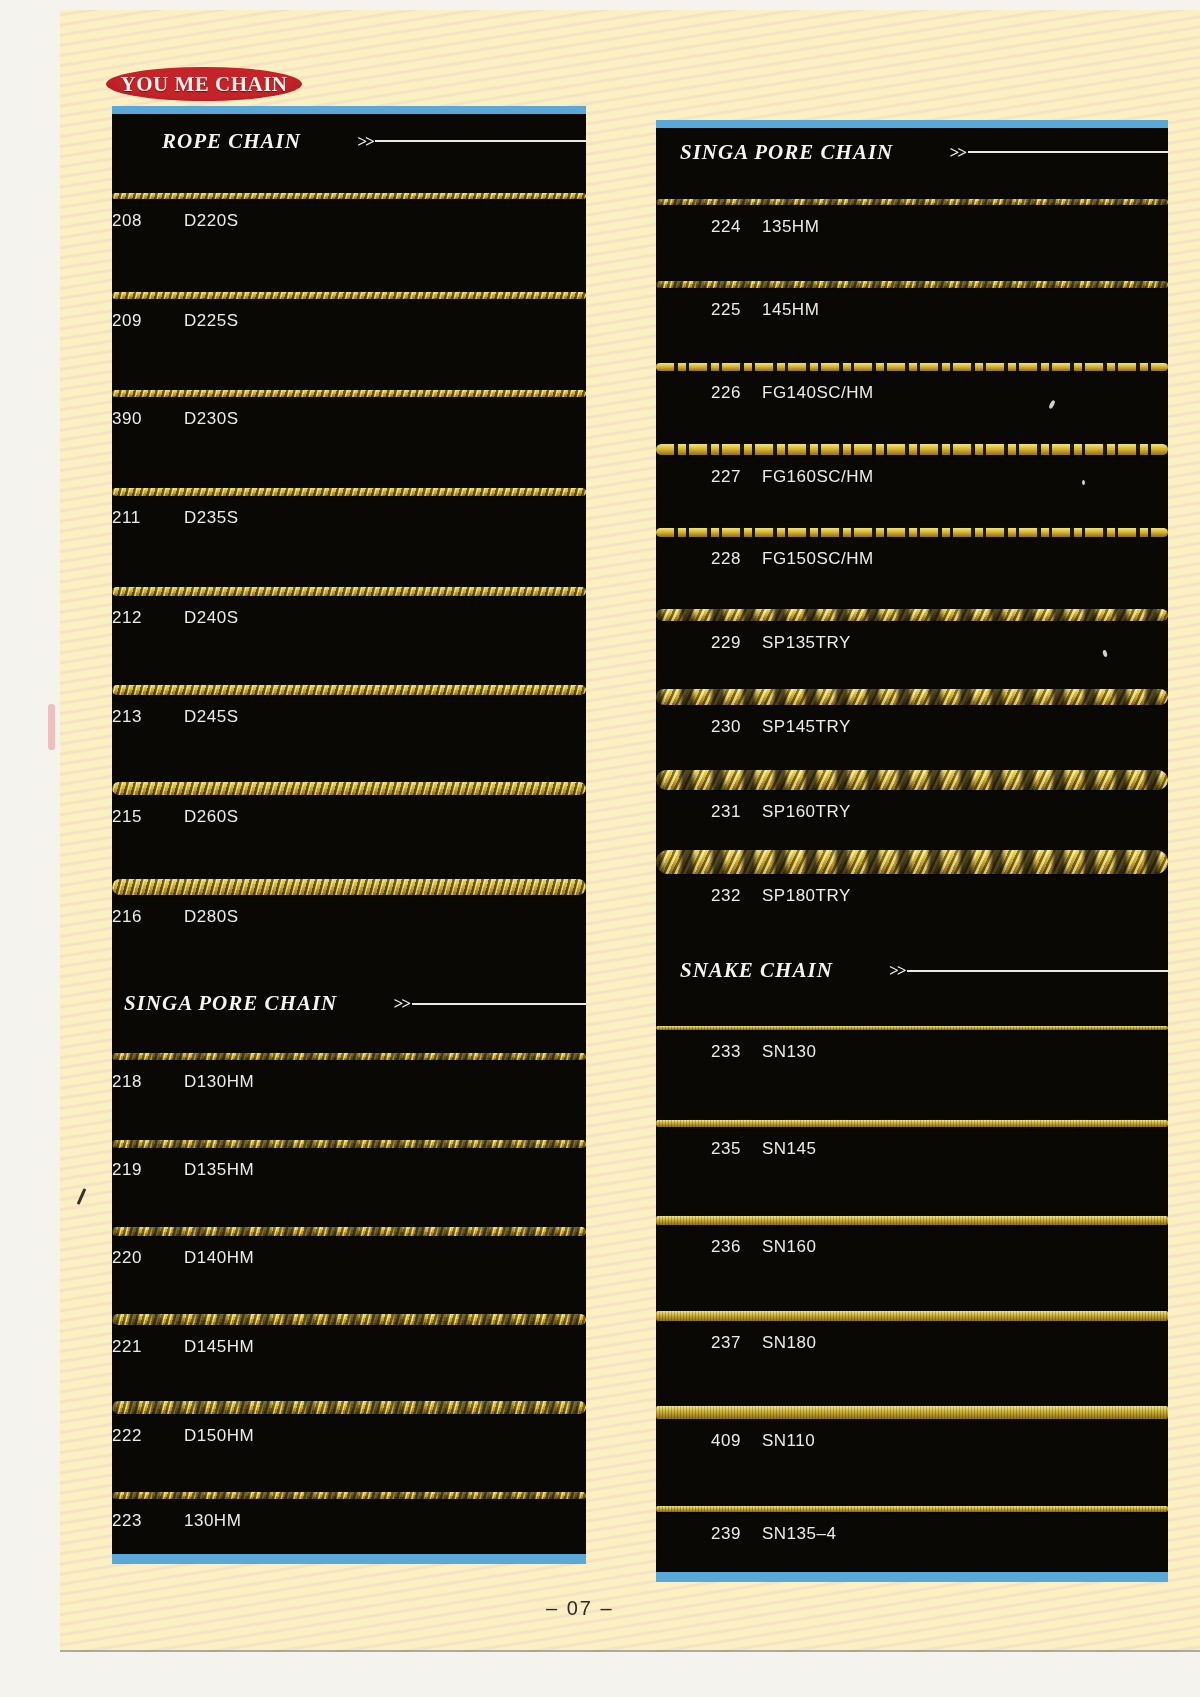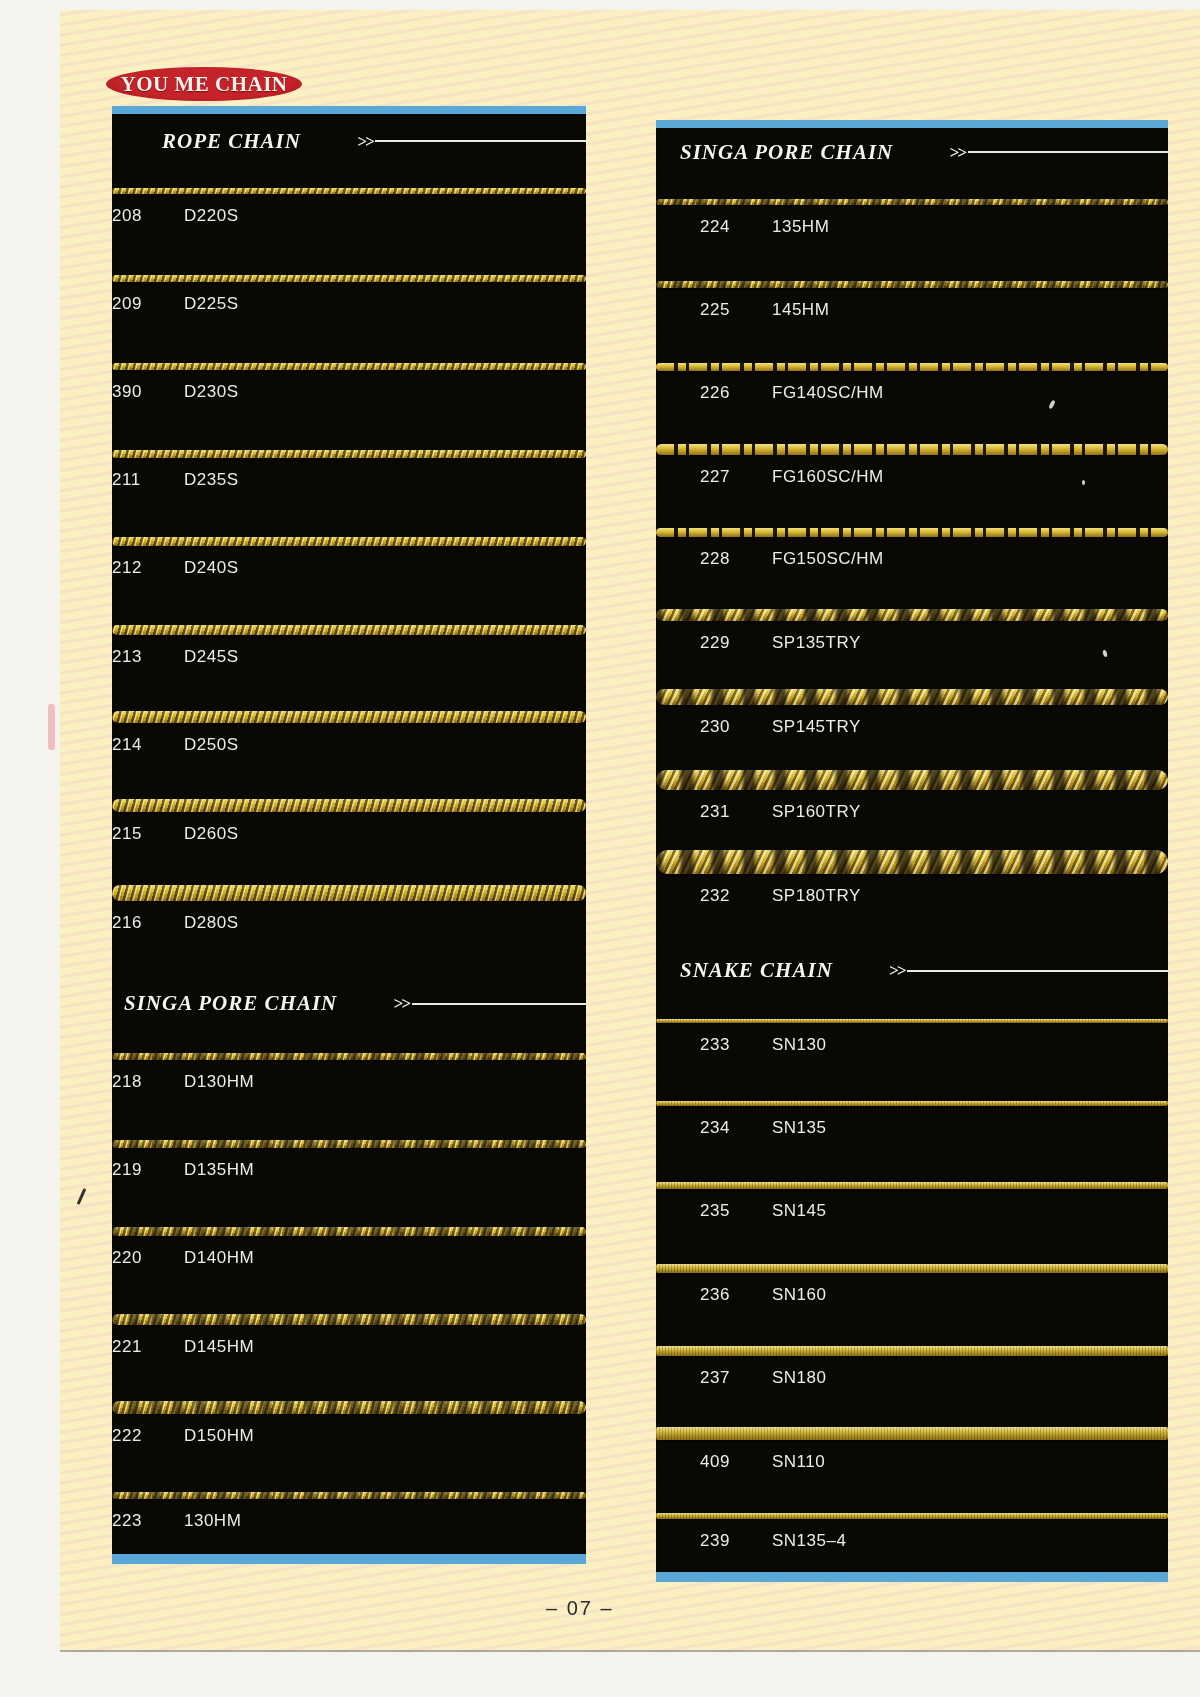--- a/index.html
+++ b/index.html
@@ -85,21 +85,21 @@
       linear-gradient(to bottom,#eeda69,#cfae2b 45%,#8a6a10 95%);
   }
   .chain.snake{
     border-radius:2px;
     background-image:
       repeating-linear-gradient(90deg, rgba(0,0,0,.2) 0 1px, rgba(0,0,0,0) 1px 3px),
       linear-gradient(to bottom,#f5ea96,#d3b63a 40%,#97781a 90%);
   }
 
   .label{ margin-top:13px; display:flex; align-items:baseline; }
-  #panel-1 .label{ padding-left:44px; }
+  #panel-1 .label{ padding-left:34px;text-align:center; }
   .num{ width:72px; color:#ececea; font:17px/1 "Liberation Sans", sans-serif; letter-spacing:.5px; }
   .code{ color:#ececea; font:17px/1 "Liberation Sans", sans-serif; letter-spacing:.5px; }
 
   .page-number{
     position:absolute; left:486px; top:1588px;
     color:#2b2b2b; font:20px/1 "Liberation Sans", sans-serif; letter-spacing:2px;
   }
 
   
   .artifact{ position:absolute; pointer-events:none; }
@@ -161,27 +161,20 @@
     </div>
   </div>
         <div class="item">
     <div class="chain rope" style="height: 10px;"></div>
     <div class="label">
       <span class="num">213</span>
       <span class="code">D245S</span>
     </div>
   </div>
         <div class="item">
-    <div class="chain rope" style="height: 12px;"></div>
-    <div class="label">
-      <span class="num">214</span>
-      <span class="code">D250S</span>
-    </div>
-  </div>
-        <div class="item">
     <div class="chain rope" style="height: 13px;"></div>
     <div class="label">
       <span class="num">215</span>
       <span class="code">D260S</span>
     </div>
   </div>
         <div class="item">
     <div class="chain rope" style="height: 16px;"></div>
     <div class="label">
       <span class="num">216</span>
@@ -317,27 +310,20 @@
       <span class="sec-rule"></span>
     </div>
   <div class="item">
     <div class="chain snake" style="height: 4px;"></div>
     <div class="label">
       <span class="num">233</span>
       <span class="code">SN130</span>
     </div>
   </div>
         <div class="item">
-    <div class="chain snake" style="height: 5px;"></div>
-    <div class="label">
-      <span class="num">234</span>
-      <span class="code">SN135</span>
-    </div>
-  </div>
-        <div class="item">
     <div class="chain snake" style="height: 7px;"></div>
     <div class="label">
       <span class="num">235</span>
       <span class="code">SN145</span>
     </div>
   </div>
         <div class="item">
     <div class="chain snake" style="height: 9px;"></div>
     <div class="label">
       <span class="num">236</span>

